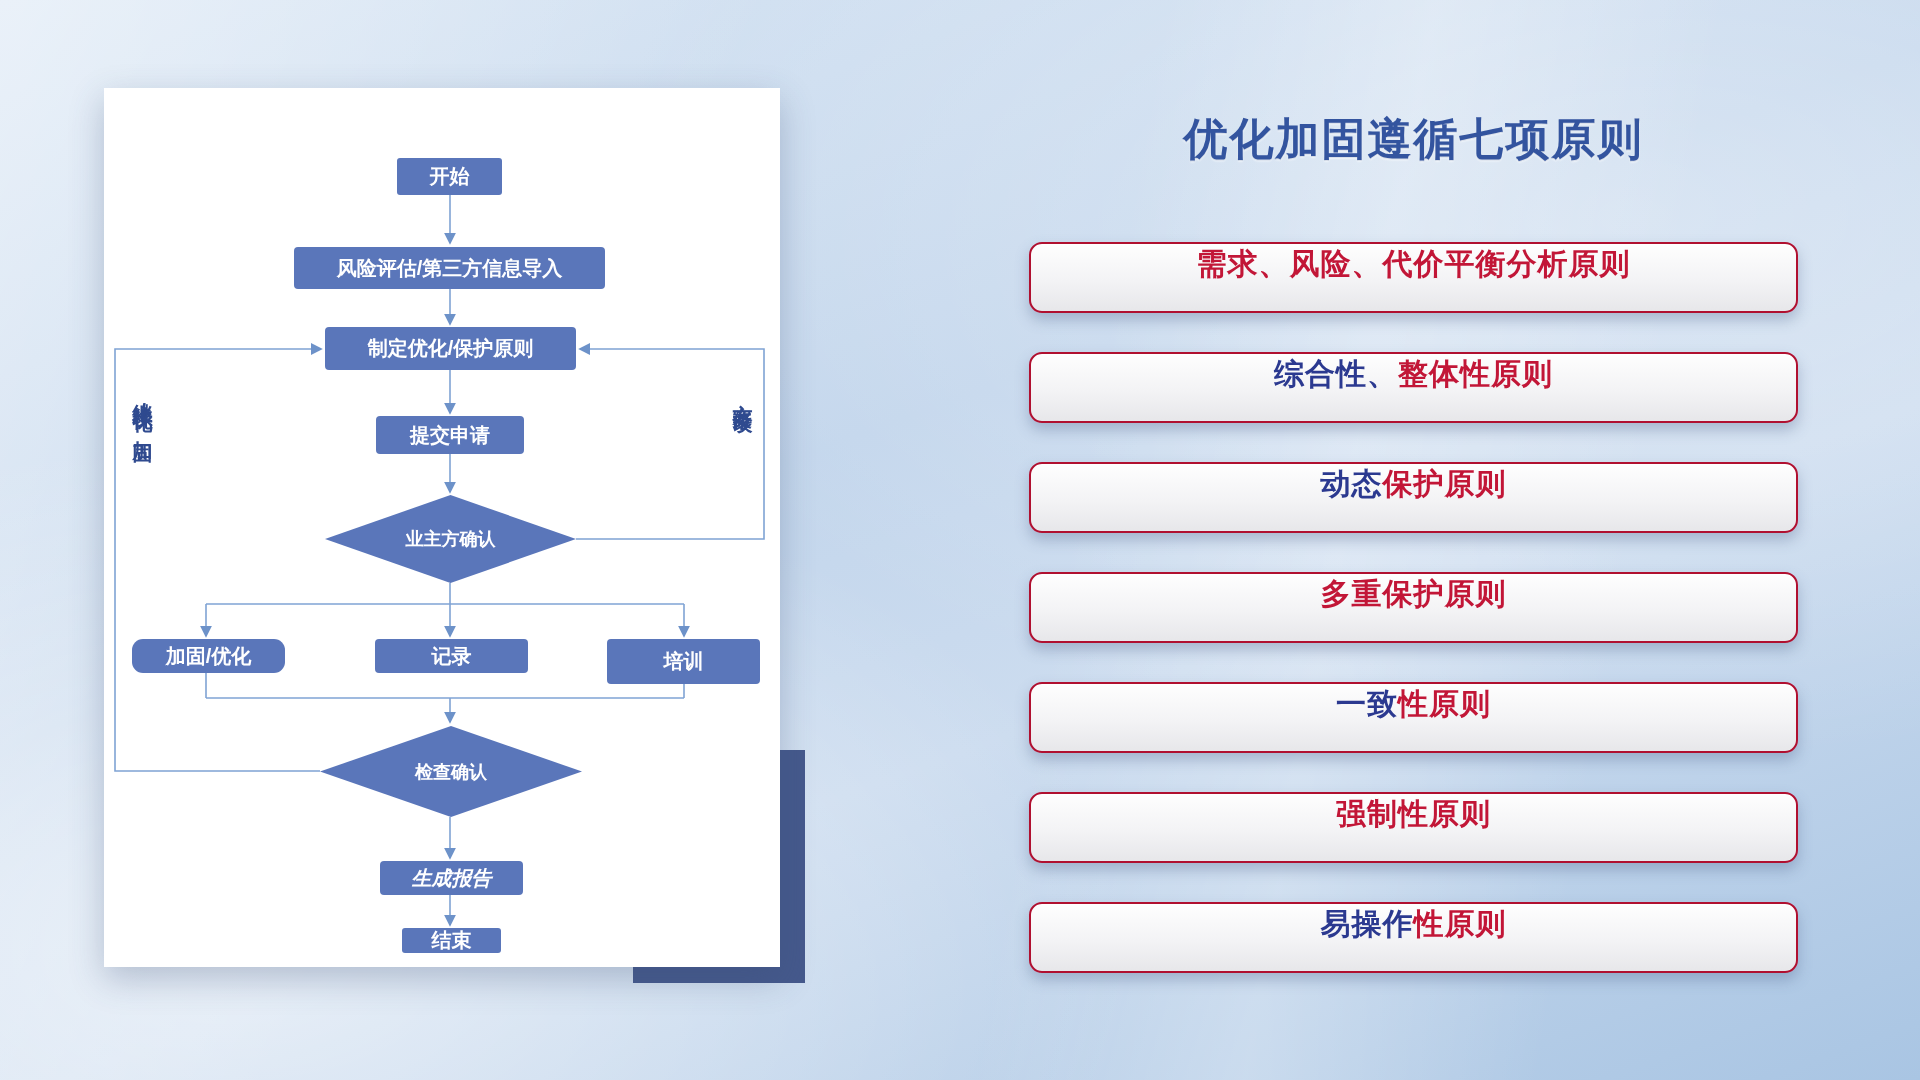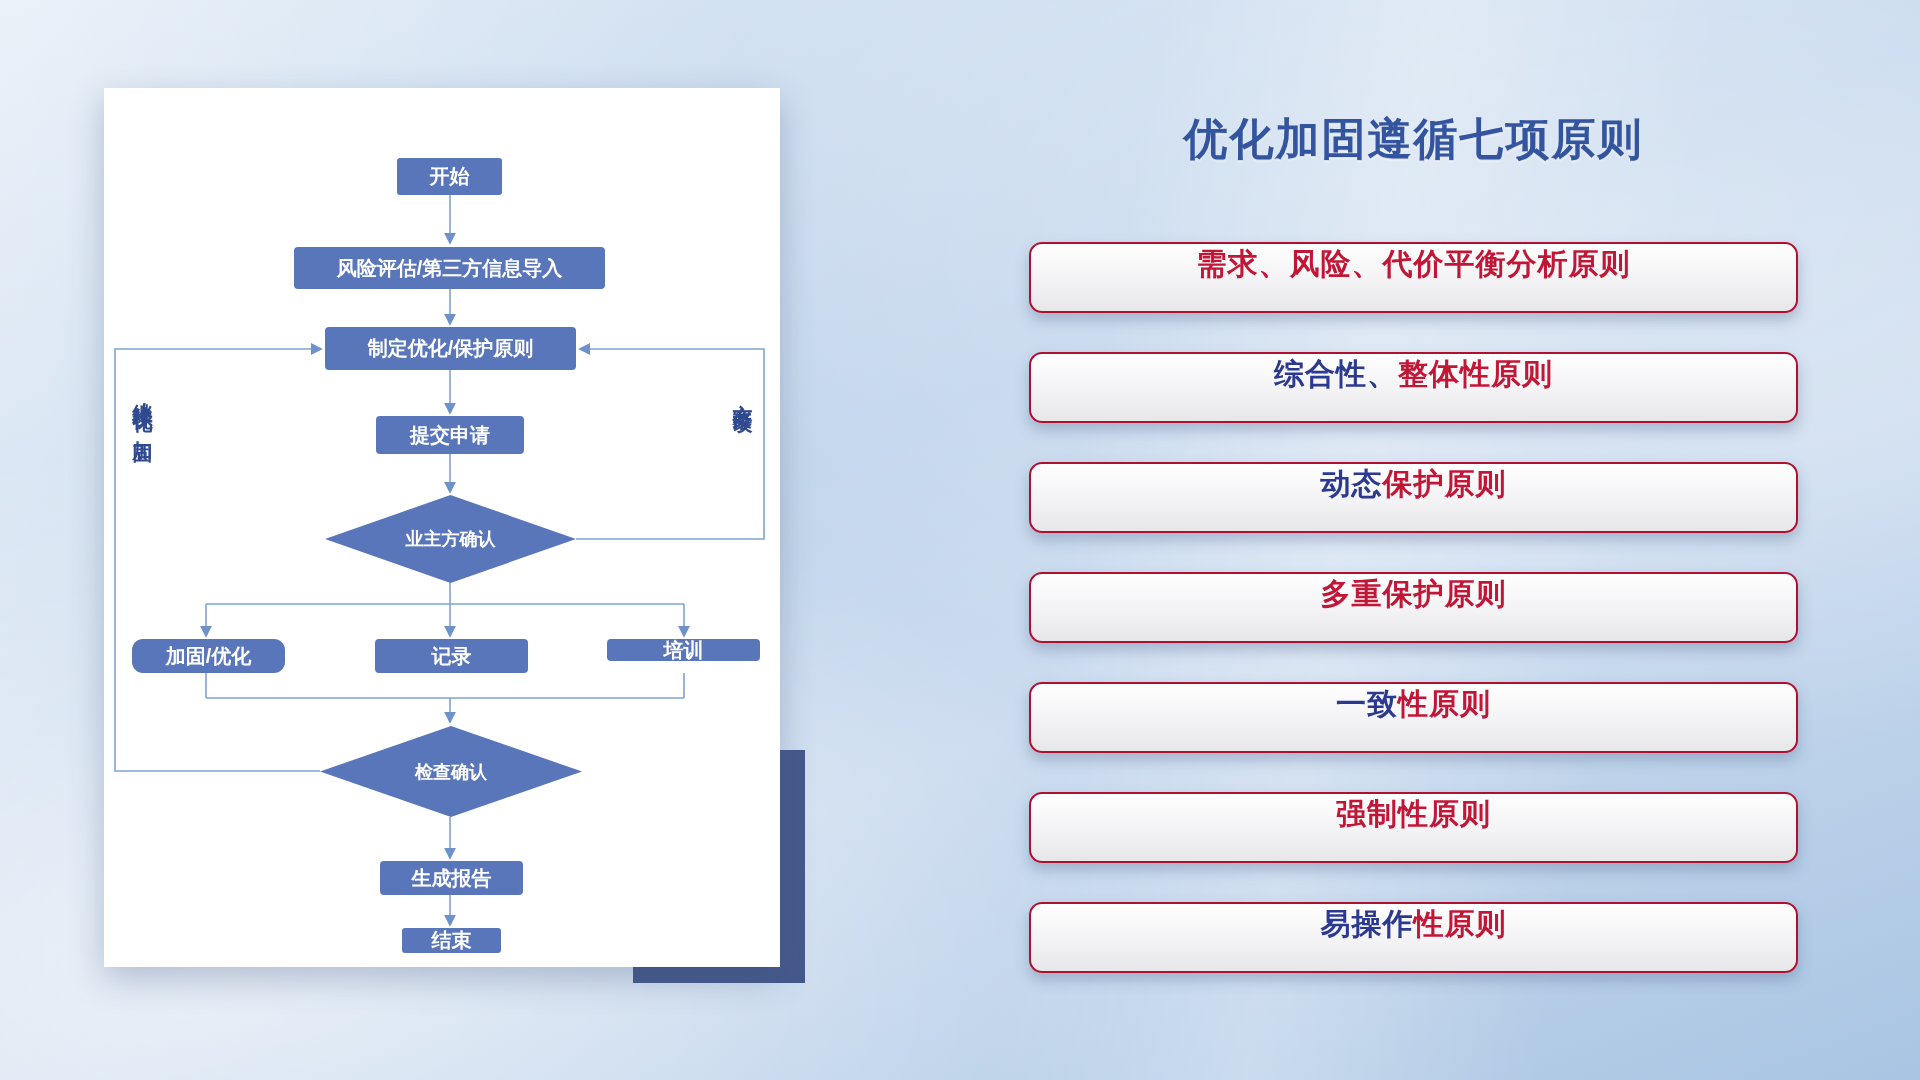--- a/index.html
+++ b/index.html
@@ -64,23 +64,23 @@
     font-size: 18px;
   }
 
   .n-start     { left: 293px; top:  70px; width: 105px; height: 37px; }
   .n-risk      { left: 190px; top: 159px; width: 311px; height: 42px; }
   .n-plan      { left: 221px; top: 239px; width: 251px; height: 43px; }
   .n-submit    { left: 272px; top: 328px; width: 148px; height: 38px; }
   .n-owner     { left: 221px; top: 407px; width: 251px; height: 88px; }
   .n-reinforce { left:  28px; top: 551px; width: 153px; height: 34px; border-radius: 11px; }
   .n-record    { left: 271px; top: 551px; width: 153px; height: 34px; }
-  .n-training  { left: 503px; top: 551px; width: 153px; height: 22px; }
+  .n-training  { left: 503px; top: 551px; width: 153px; height: 45px; }
   .n-check     { left: 216px; top: 638px; width: 262px; height: 91px; font-size: 19px; }
-  .n-report    { left: 276px; top: 773px; width: 143px; height: 34px; }
+  .n-report    { left: 276px; top: 773px; width: 143px; height: 34px; font-style: italic; }
   .n-end       { left: 298px; top: 840px; width:  99px; height: 25px; }
 
   .vlabel {
     position: absolute;
     writing-mode: vertical-rl;
     text-orientation: upright;
     font-weight: bold;
     font-size: 20px;
     color: var(--loop-label, #2f4a8f);
     letter-spacing: 3px;

